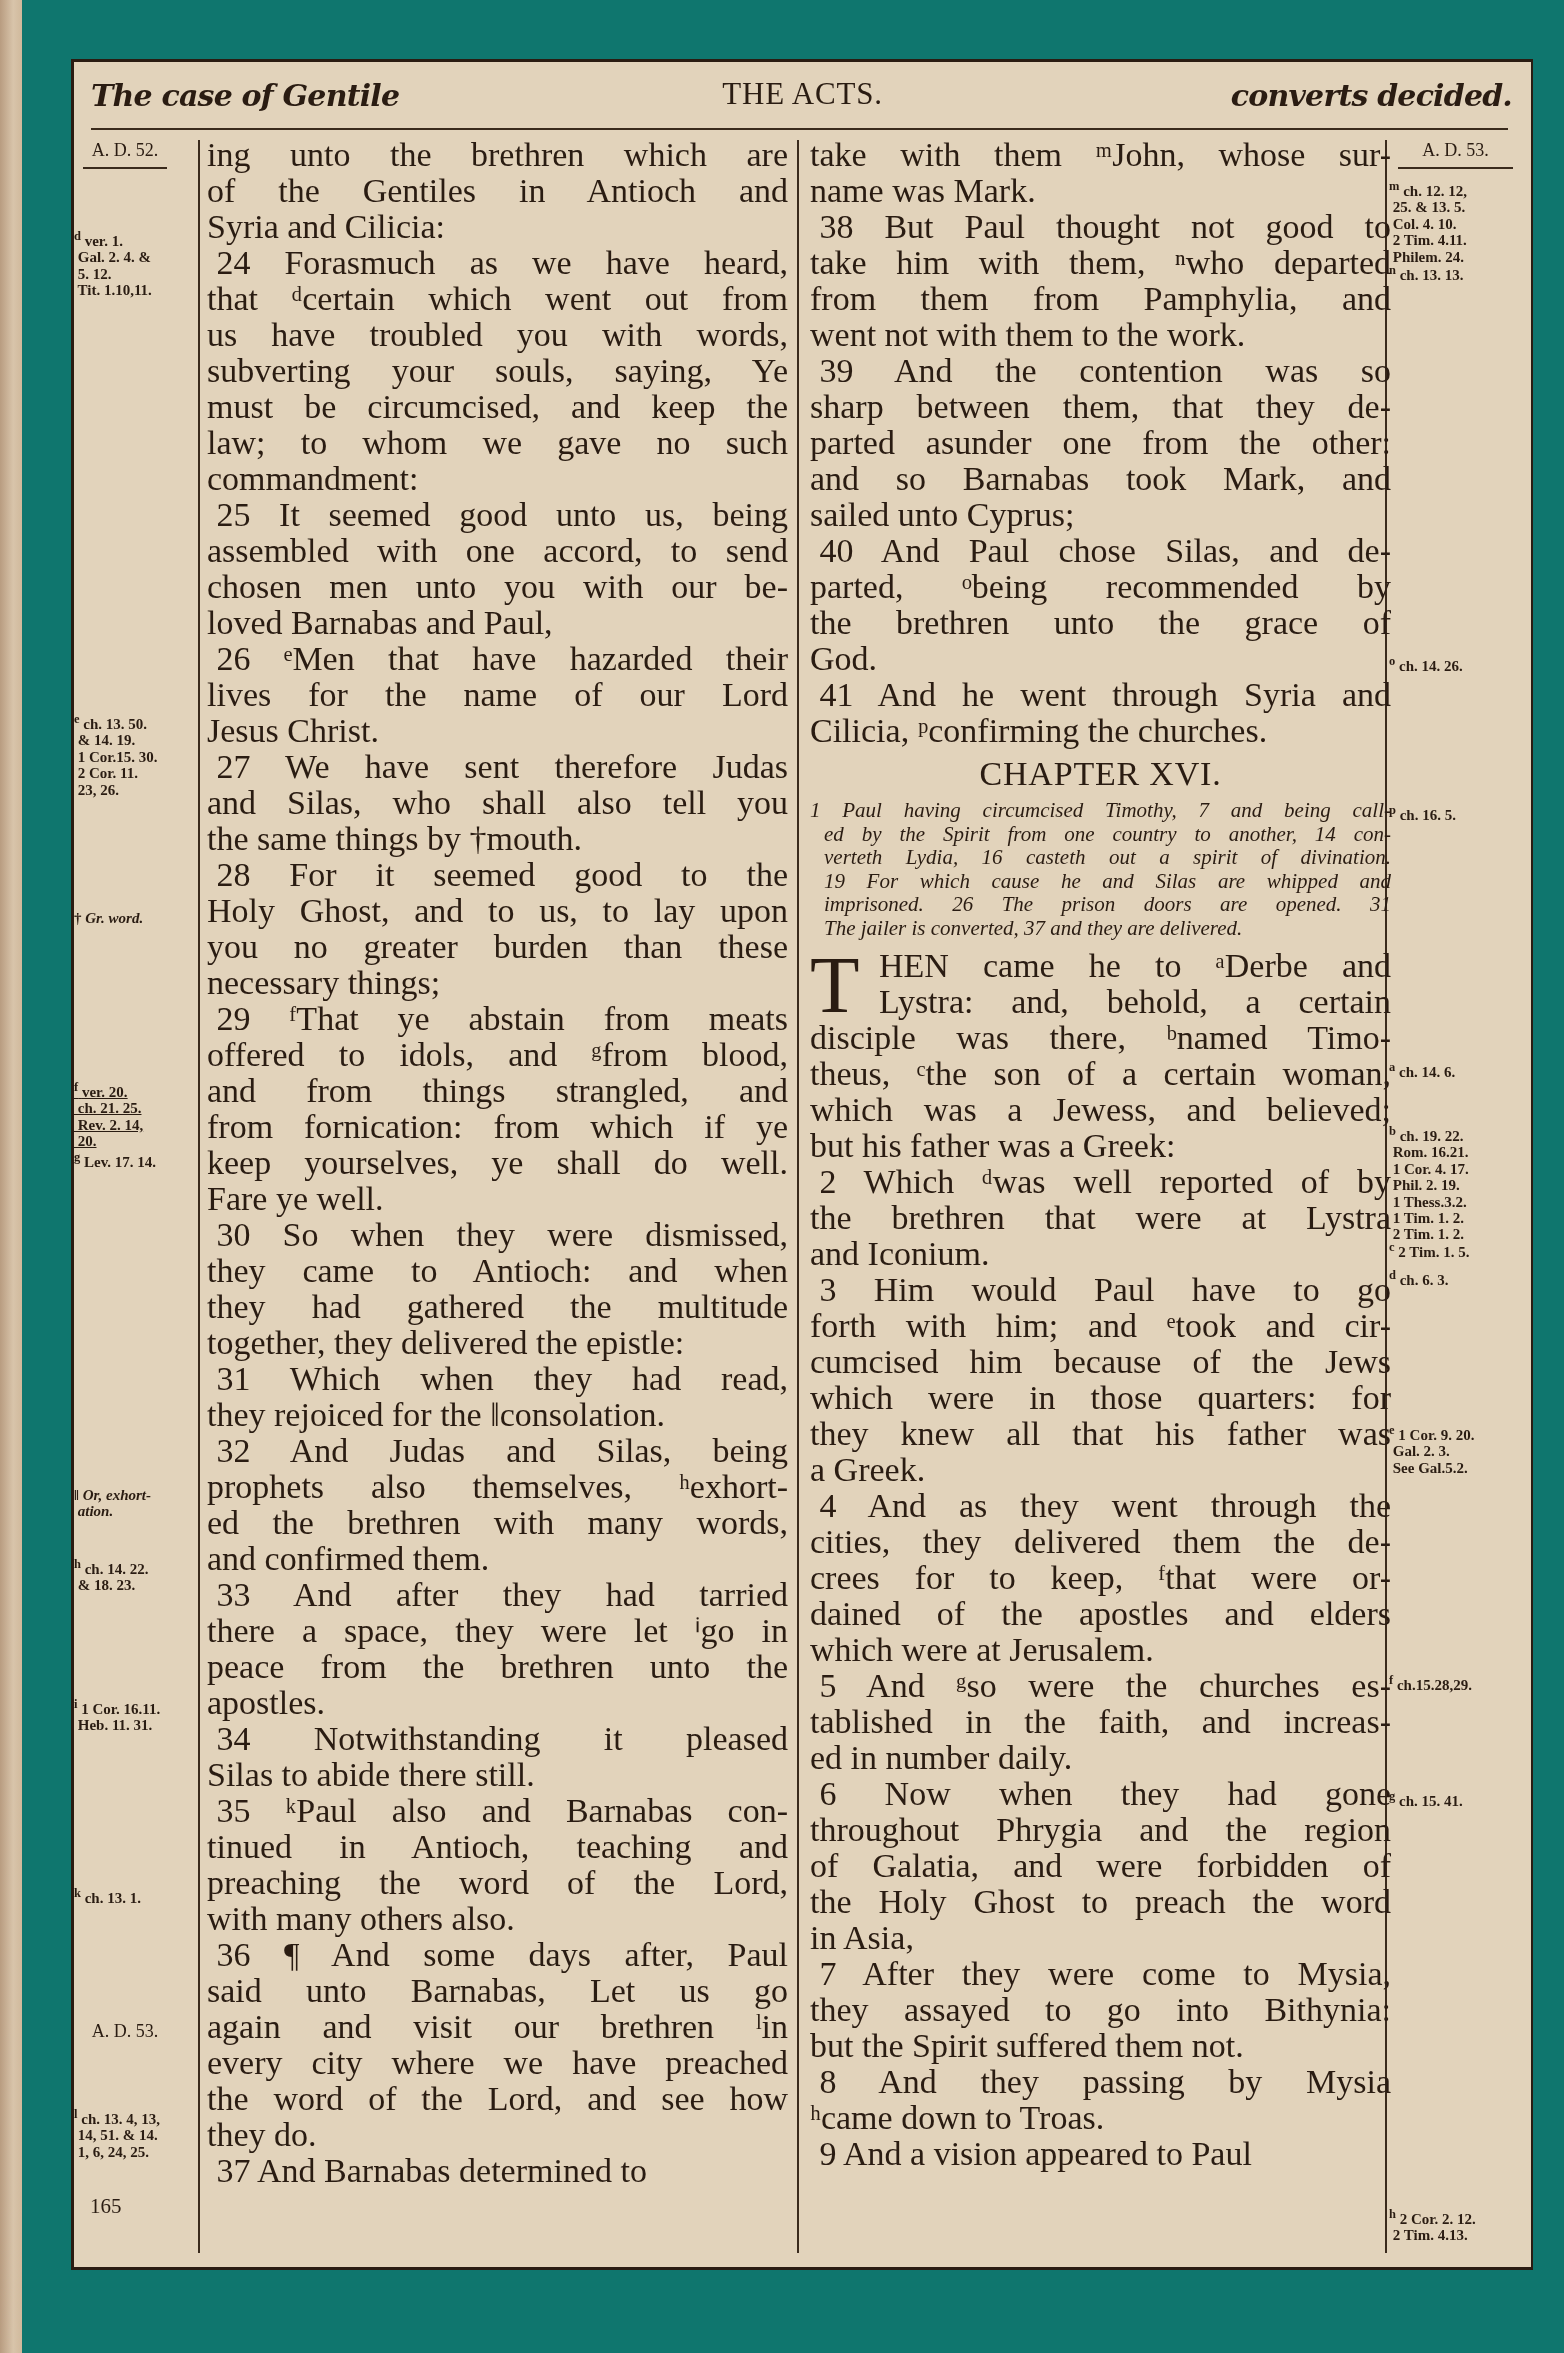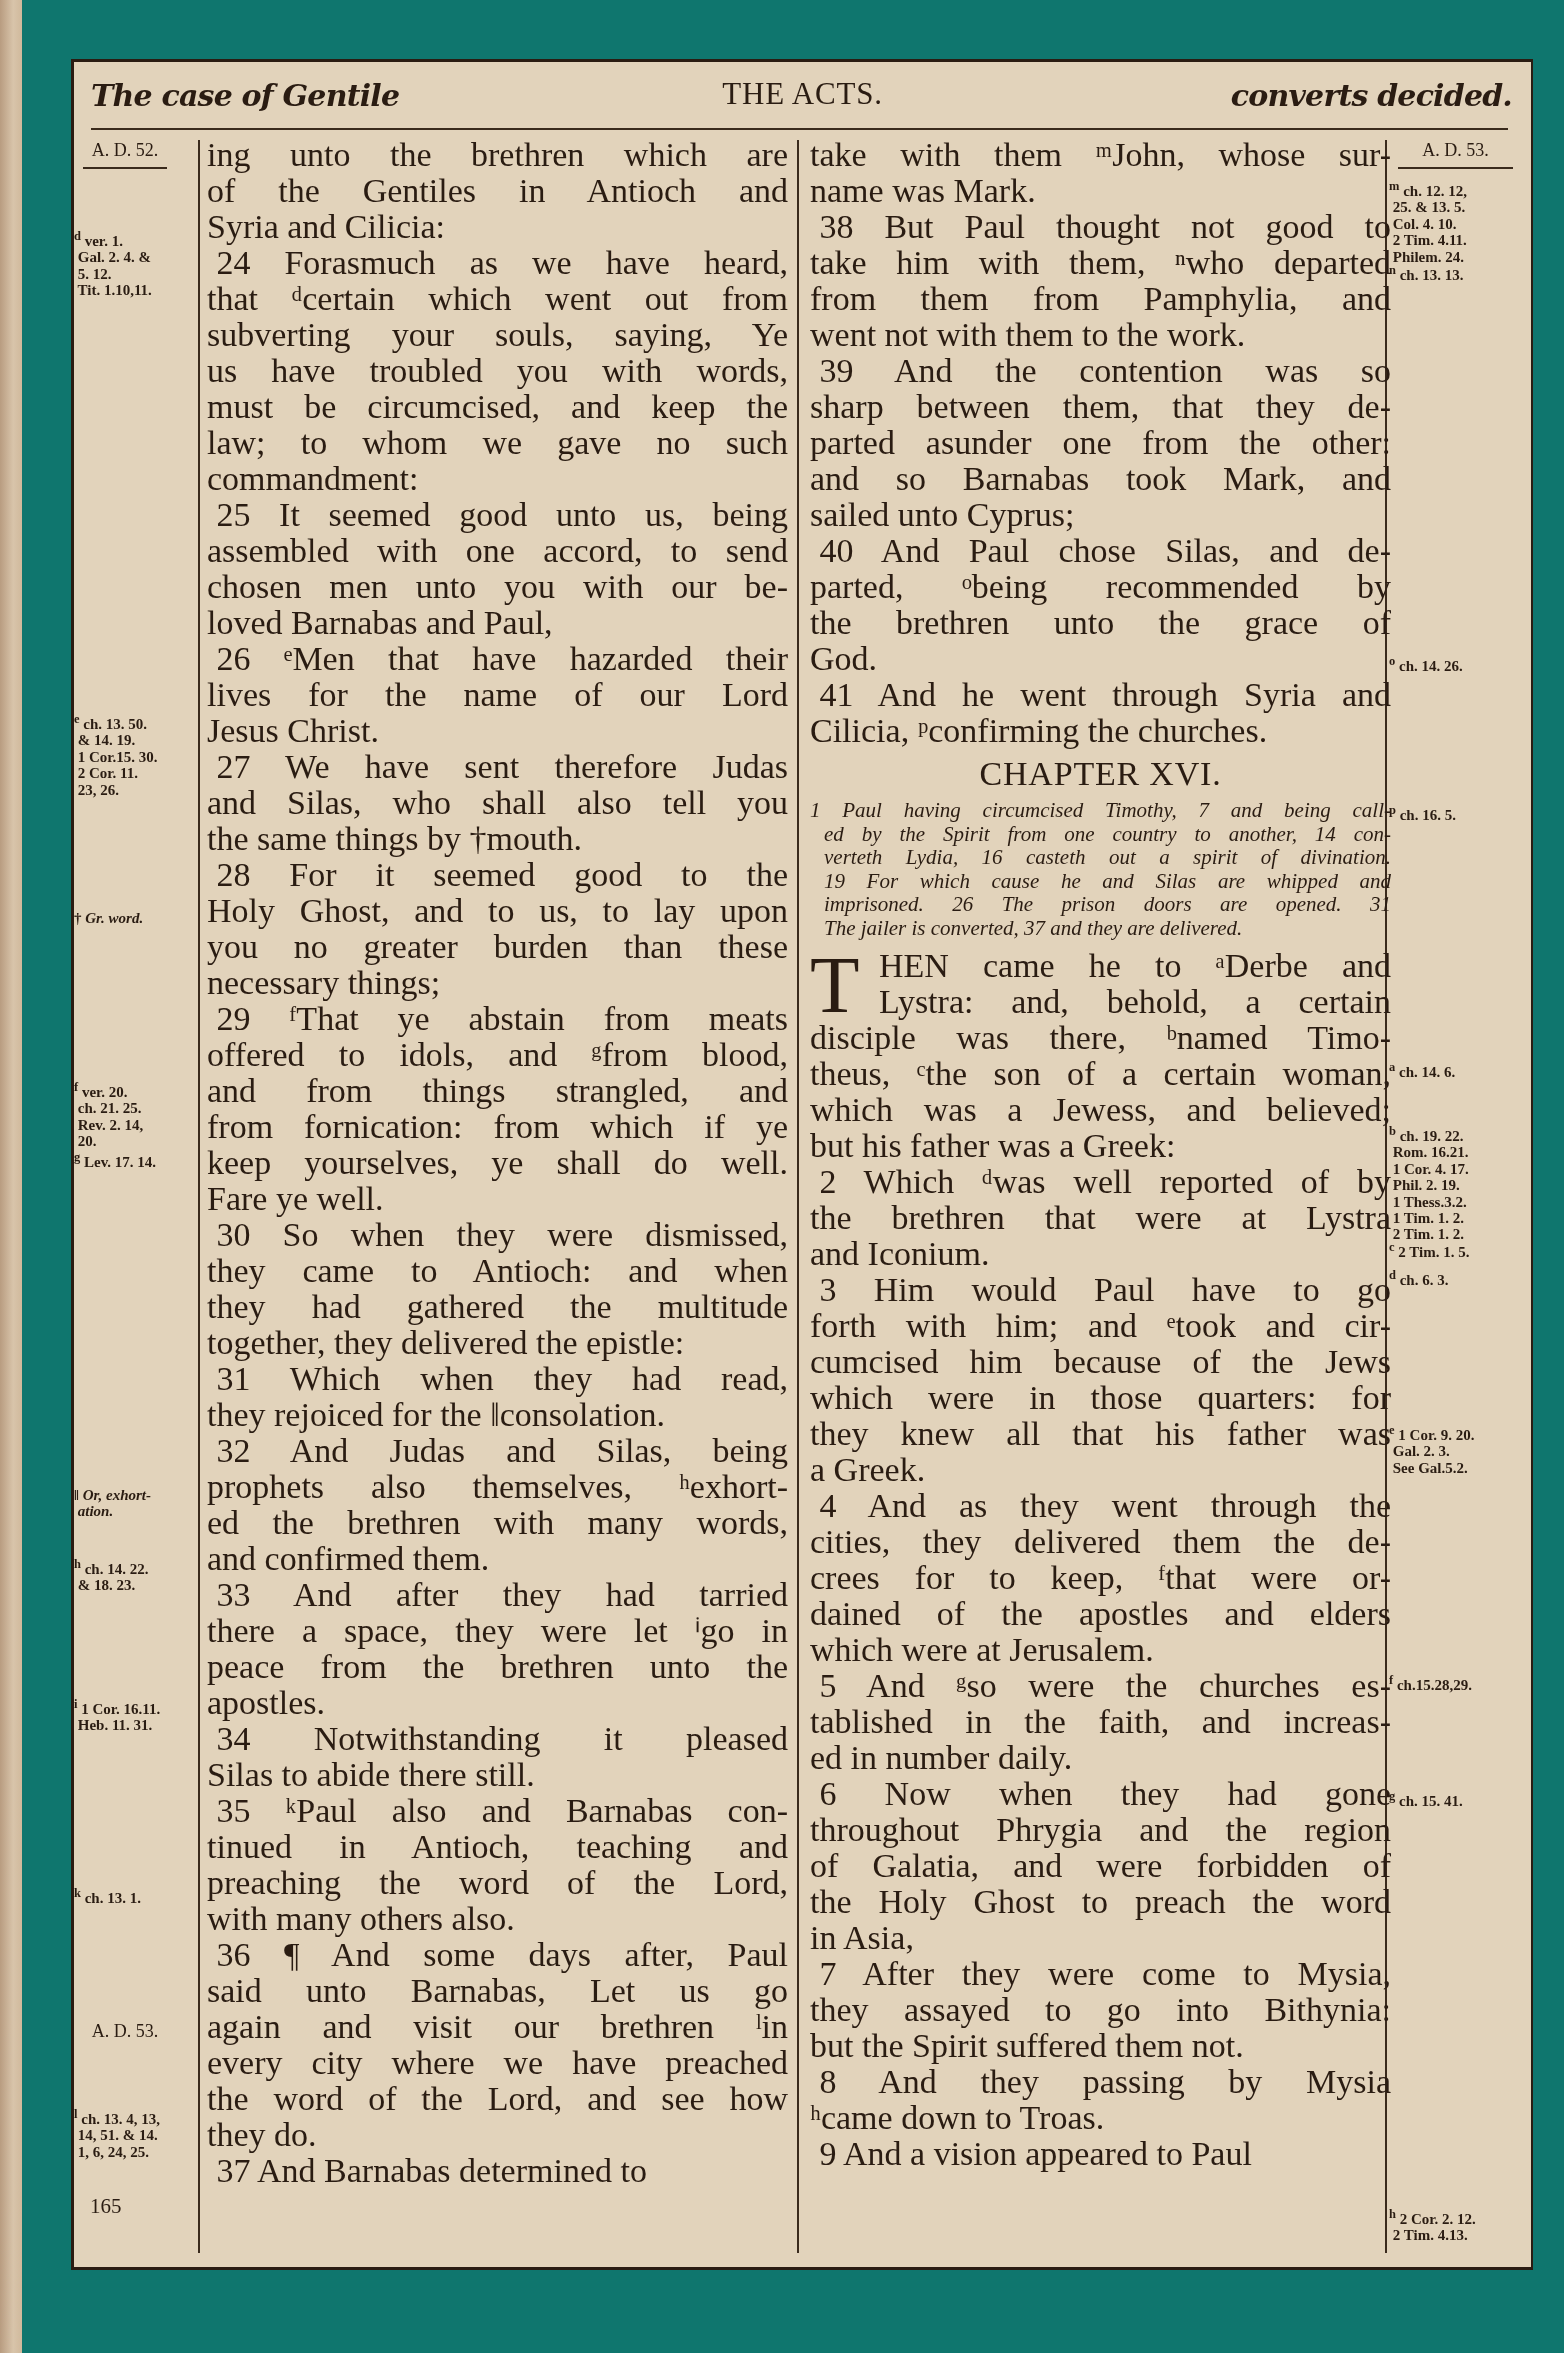--- a/index.html
+++ b/index.html
@@ -88,21 +88,21 @@
       <div class="mnote" style="top:88px;"><sup>d</sup> <span>ver. 1.
  Gal. 2. 4. &amp;
  5. 12.
  Tit. 1.10,11.</span></div>
       <div class="mnote" style="top:571px;"><sup>e</sup> <span>ch. 13. 50.
  &amp; 14. 19.
  1 Cor.15. 30.
  2 Cor. 11.
  23, 26.</span></div>
       <div class="mnote" style="top:770px;"><span>†</span> <i>Gr. word.</i></div>
-      <div class="mnote" style="top:939px;"><sup>f</sup> <span>ver. 20.
+      <div class="mnote" style="top:939px;text-decoration:underline;"><sup>f</sup> <span>ver. 20.
  ch. 21. 25.
  Rev. 2. 14,
  20.</span></div>
       <div class="mnote" style="top:1009px;"><sup>g</sup> <span>Lev. 17. 14.</span></div>
       <div class="mnote" style="top:1347px;"><span>‖</span> <i>Or, exhort-
  ation.</i></div>
       <div class="mnote" style="top:1416px;"><sup>h</sup> <span>ch. 14. 22.
  &amp; 18. 23.</span></div>
       <div class="mnote" style="top:1556px;"><sup>i</sup> <span>1 Cor. 16.11.
  Heb. 11. 31.</span></div>
@@ -112,22 +112,22 @@
  14, 51. &amp; 14.
  1, 6, 24, 25.</span></div>
     </div>
 
     <div class="col col-left" id="leftcol">
         <div class="line">ing unto the brethren which are</div>
         <div class="line">of the Gentiles in Antioch and</div>
         <div class="line last">Syria and Cilicia:</div>
         <div class="line indent">24 Forasmuch as we have heard,</div>
         <div class="line">that ᵈcertain which went out from</div>
+        <div class="line">us have troubled you with words,</div>
         <div class="line">subverting your souls, saying, Ye</div>
-        <div class="line">us have troubled you with words,</div>
         <div class="line">must be circumcised, and keep the</div>
         <div class="line">law; to whom we gave no such</div>
         <div class="line last">commandment:</div>
         <div class="line indent">25 It seemed good unto us, being</div>
         <div class="line">assembled with one accord, to send</div>
         <div class="line">chosen men unto you with our be-</div>
         <div class="line last">loved Barnabas and Paul,</div>
         <div class="line indent">26 ᵉMen that have hazarded their</div>
         <div class="line">lives for the name of our Lord</div>
         <div class="line last">Jesus Christ.</div>

